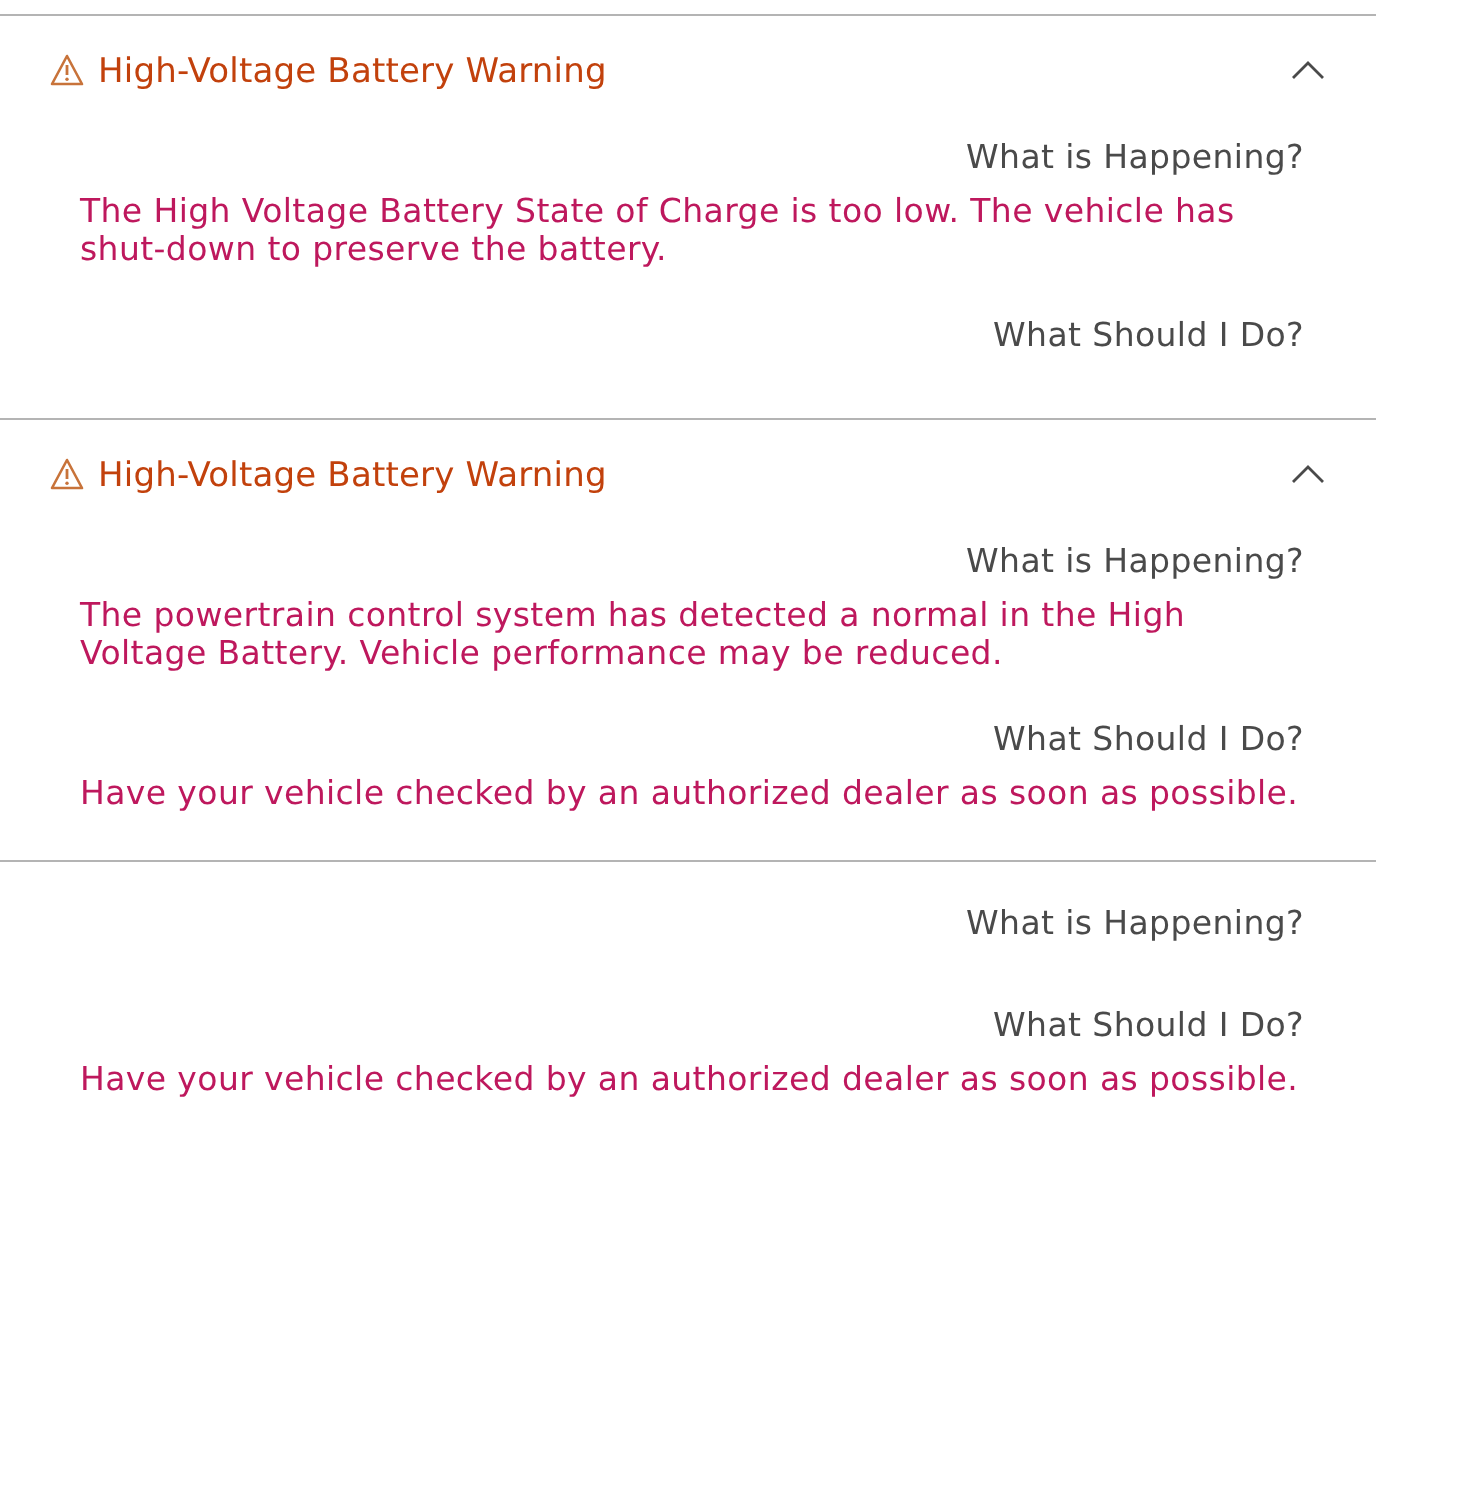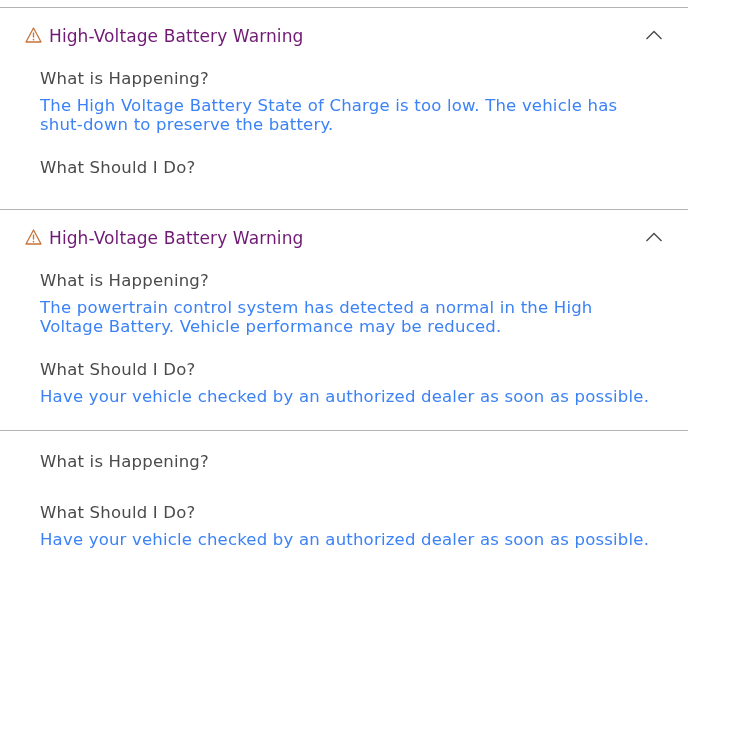--- a/index.html
+++ b/index.html
@@ -17,33 +17,33 @@
     position: relative;
     height: 40px;
     cursor: pointer;
   }
   .warn-icon {
     position: absolute; left: 25px; top: 19px; width: 17px; height: 16px;
   }
   .alert-title {
     position: absolute; left: 49px; top: 17px;
     font-size: 17px; line-height: 22px; letter-spacing: 0.1px;
-    color: #701a75; white-space: nowrap;
+    color: #c2410c; white-space: nowrap;
   }
   .chevron {
     position: absolute; left: 645px; top: 21px; width: 18px; height: 12px;
   }
   .alert-body { padding: 21px 0 24px 40px; width: 612px; }
   .section-label {
     font-size: 16.5px; line-height: 20px; margin: 0 0 7px 0;
-    color: #4a4a4a; letter-spacing: 0.2px;
+    color: #4a4a4a; letter-spacing: 0.2px; text-align: right;
   }
   .section-text {
     font-size: 16.5px; line-height: 19px; margin: 0;
-    color: #3b82f6; letter-spacing: 0.2px;
+    color: #be185d; letter-spacing: 0.2px;
   }
   .gap { height: 24px; }
 </style>
 </head>
 <body>
 
 <div class="list" style="top:7px;">
 
   <div class="alert">
     <div class="alert-header">

